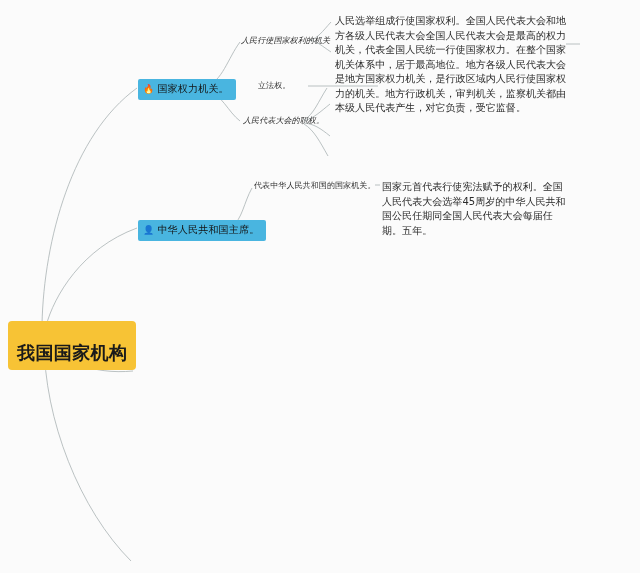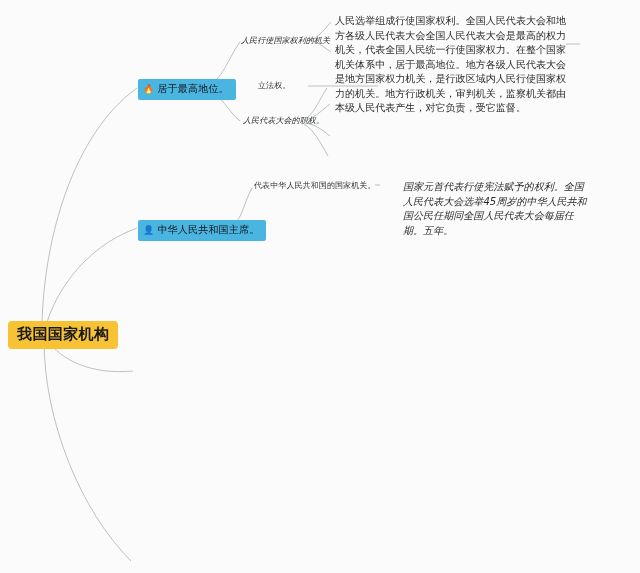--- a/index.html
+++ b/index.html
@@ -26,23 +26,23 @@
   .node {
     position: absolute;
     white-space: nowrap;
   }
   
   .root-node {
     left: 8px;
     top: 321px;
     background: #f7c335;
     color: #1a1a1a;
-    font-size: 15px;
+    font-size: 18px;
     font-weight: bold;
-    padding: 4px 9px 5px 9px;
+    padding: 20px 9px 5px 9px;
     border-radius: 4px;
     letter-spacing: 0.4px;
   }
   
   .l1-node {
     background: #49b5e0;
     color: #141414;
     font-size: 10px;
     padding: 3px 7px 4px 5px;
     border-radius: 2px;
@@ -83,24 +83,23 @@
     left: 335px;
     top: 14px;
     width: 238px;
   }
   #detail-legis {
     left: 383px;
     top: 80px;
     width: 185px;
   }
   #detail-president {
-    left: 403px;
+    left: 382px;
     top: 180px;
     width: 188px;
-    font-style: italic;
   }
 </style>
 </head>
 <body>
 
 <div id="canvas">
 
   <svg id="edges" viewBox="0 0 640 573" xmlns="http://www.w3.org/2000/svg">
 
     <path d="M 42 324 C 44 240 72 135 137 88" fill="none" stroke="#a9b2b4" stroke-width="0.8"></path>
@@ -129,21 +128,21 @@
 
     <path d="M 232 226 C 242 220 244 202 252 188" fill="none" stroke="#a9b2b4" stroke-width="0.8"></path>
 
     <path d="M 375 185 L 380 185" fill="none" stroke="#a9b2b4" stroke-width="0.8"></path>
   </svg>
 
   <div class="node root-node">我国国家机构</div>
 
   <div class="node l1-node" id="node-power">
     <span class="ico">🔥</span>
-    <span>居于最高地位。</span>
+    <span>国家权力机关。</span>
   </div>
 
   <div class="node l1-node" id="node-president">
     <span class="ico">👤</span>
     <span>中华人民共和国主席。</span>
   </div>
 
   <div class="node l2-node" id="node-organ">人民行使国家权利的机关</div>
 
   <div class="node l2-node" id="node-powers">人民代表大会的职权。</div>

